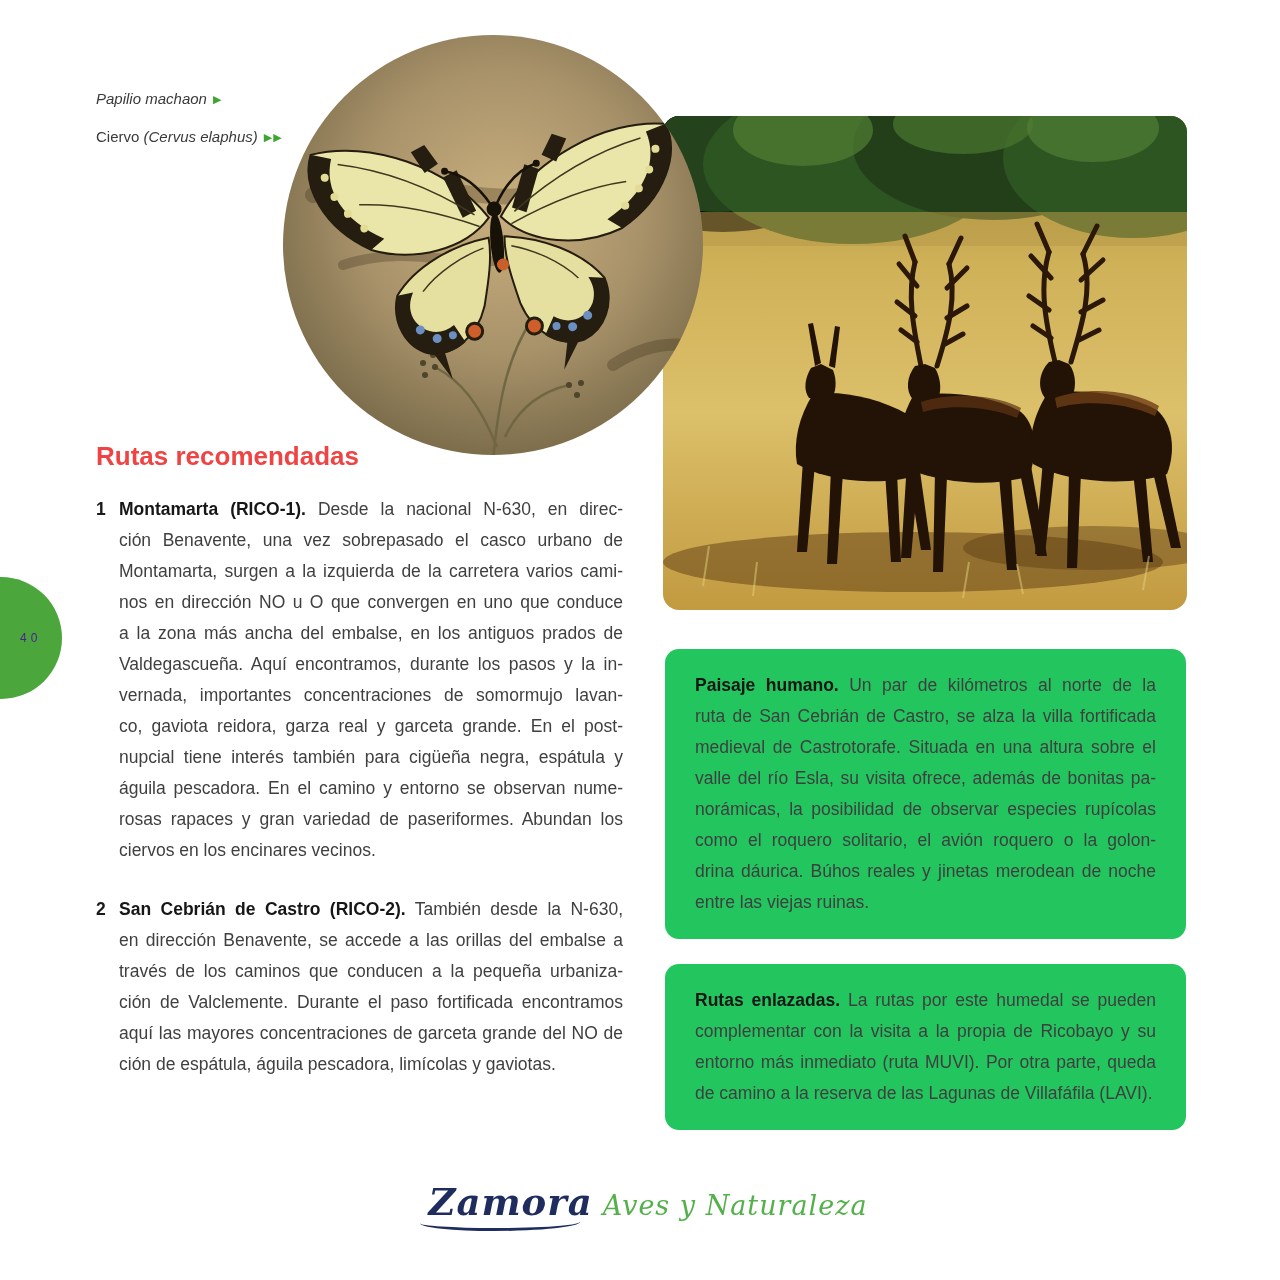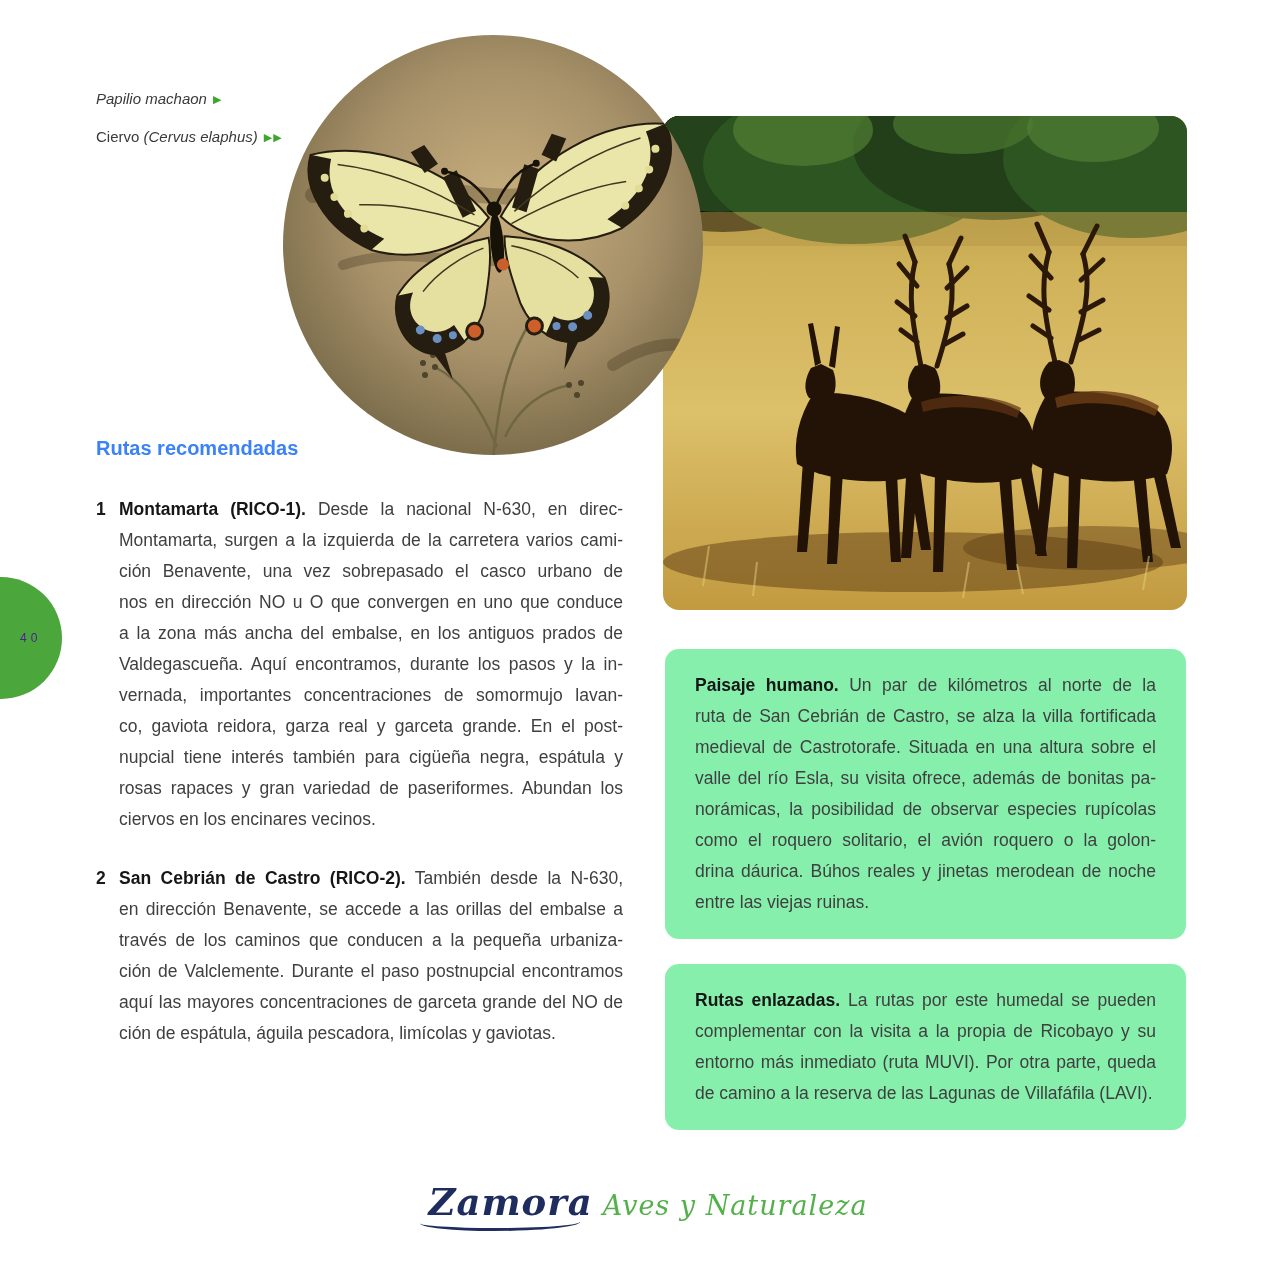--- a/index.html
+++ b/index.html
@@ -12,33 +12,33 @@
   .cap{margin-bottom:21px;white-space:nowrap;}
   .cap .it{font-style:italic;margin-top:41px;}
   .arrows{color:#3ea52f;font-size:11px;margin-left:6px;letter-spacing:1px;vertical-align:1px;}
 
   
   .butterfly-circle{position:absolute;left:283px;top:35px;width:420px;height:420px;border-radius:50%;overflow:hidden;z-index:3;}
   .deer-photo{position:absolute;left:663px;top:116px;width:524px;height:494px;border-radius:16px;overflow:hidden;z-index:2;}
   .butterfly-circle svg,.deer-photo svg{display:block;}
 
   
-  .heading{position:absolute;left:96px;top:424px;font-size:20px;font-weight:bold;color:#3b82f6;}
+  .heading{position:absolute;left:96px;top:424px;font-size:26px;font-weight:bold;color:#ef4444;}
 
   
   .main-col{position:absolute;left:96px;top:494px;width:527px;}
   .para{display:flex;margin-bottom:28px;}
   .pnum{width:23px;flex:none;font-weight:bold;color:#1a1a1a;font-size:17.5px;line-height:31px;}
   .pbody{flex:1;min-width:0;}
   .jline{font-size:17.5px;line-height:31px;color:#3f3f3f;text-align:justify;text-align-last:justify;}
   .jline.last{text-align:justify;text-align-last:left;}
   .jline .b{font-weight:bold;color:#161616;}
 
   
-  .info-box{position:absolute;left:665px;width:521px;background:#86efac;border-radius:14px;box-sizing:border-box;padding:21px 30px;}
+  .info-box{position:absolute;left:665px;width:521px;background:#22c55e;border-radius:14px;box-sizing:border-box;padding:21px 30px;}
   .box-paisaje{top:649px;min-height:290px;}
   .box-rutas{top:964px;min-height:166px;}
   .info-box .jline{color:#3f3f3f;}
 
   
   .page-tab{position:absolute;left:-60px;top:577px;width:122px;height:122px;border-radius:50%;background:#4ba63c;z-index:5;}
   .page-num{position:absolute;left:80px;top:50%;transform:translateY(-50%);color:#4c1d95;font-size:12px;letter-spacing:4px;}
 
   
   .footer{position:absolute;left:16px;right:0;top:1180px;text-align:center;z-index:4;}
@@ -229,39 +229,40 @@
   </svg>
 </div>
 
 <h1 class="heading">Rutas recomendadas</h1>
 
 <div class="main-col">
   <div class="para">
     <div class="pnum">1</div>
     <div class="pbody">
         <div class="jline"><span class="b">Montamarta (RICO-1).</span> Desde la nacional N-630, en direc-</div>
+        <div class="jline">ción Benavente, una vez sobrepasado el casco urbano de</div>
         <div class="jline">Montamarta, surgen a la izquierda de la carretera varios cami-</div>
-        <div class="jline">ción Benavente, una vez sobrepasado el casco urbano de</div>
         <div class="jline">nos en dirección NO u O que convergen en uno que conduce</div>
         <div class="jline">a la zona más ancha del embalse, en los antiguos prados de</div>
         <div class="jline">Valdegascueña. Aquí encontramos, durante los pasos y la in-</div>
         <div class="jline">vernada, importantes concentraciones de somormujo lavan-</div>
         <div class="jline">co, gaviota reidora, garza real y garceta grande. En el post-</div>
         <div class="jline">nupcial tiene interés también para cigüeña negra, espátula y</div>
+        <div class="jline">águila pescadora. En el camino y entorno se observan nume-</div>
         <div class="jline">rosas rapaces y gran variedad de paseriformes. Abundan los</div>
         <div class="jline last">ciervos en los encinares vecinos.</div>
       </div>
   </div>
   <div class="para">
     <div class="pnum">2</div>
     <div class="pbody">
         <div class="jline"><span class="b">San Cebrián de Castro (RICO-2).</span> También desde la N-630,</div>
         <div class="jline">en dirección Benavente, se accede a las orillas del embalse a</div>
         <div class="jline">través de los caminos que conducen a la pequeña urbaniza-</div>
-        <div class="jline">ción de Valclemente. Durante el paso postnupcial encontramos</div>
+        <div class="jline">ción de Valclemente. Durante el paso fortificada encontramos</div>
         <div class="jline">aquí las mayores concentraciones de garceta grande del NO de</div>
         <div class="jline last">ción de espátula, águila pescadora, limícolas y gaviotas.</div>
       </div>
   </div>
 </div>
 
 <div class="info-box box-paisaje">
     <div class="jline"><span class="b">Paisaje humano.</span> Un par de kilómetros al norte de la</div>
     <div class="jline">ruta de San Cebrián de Castro, se alza la villa fortificada</div>
     <div class="jline">medieval de Castrotorafe. Situada en una altura sobre el</div>

